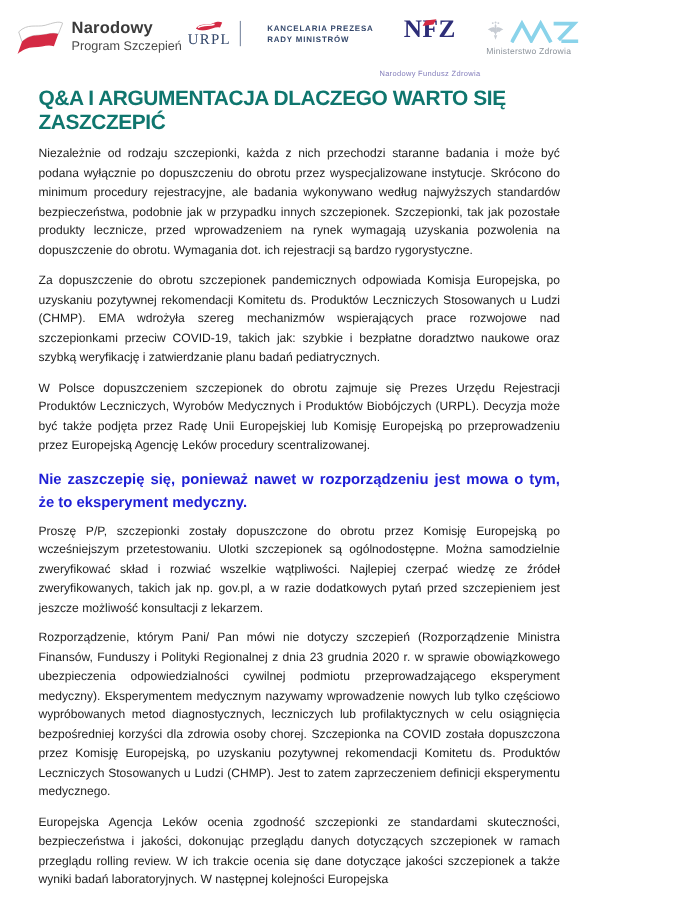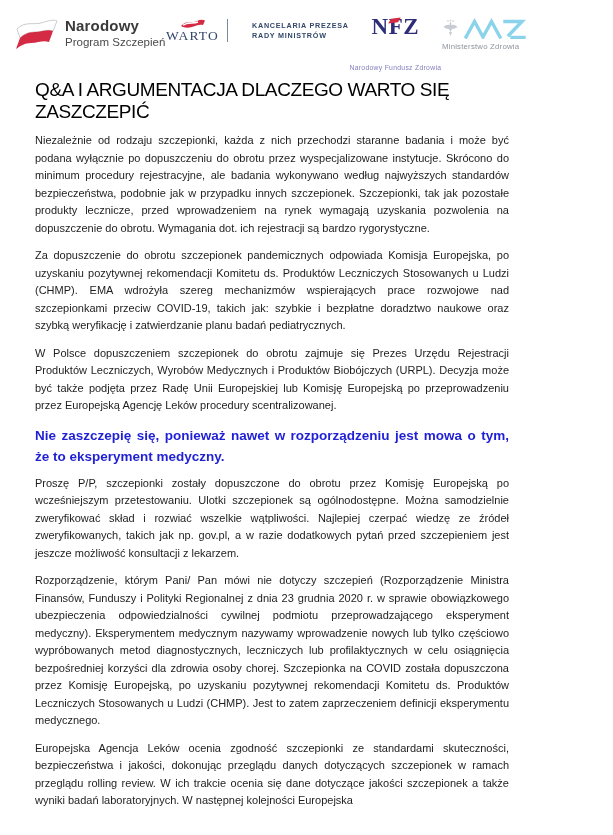--- a/index.html
+++ b/index.html
@@ -34,21 +34,21 @@
            background:#d42a44;transform:skewX(-35deg) rotate(-8deg);}
   .nfz-sub{font-size:6.8px;color:#837dbb;margin-top:2px;letter-spacing:.3px;}
 
   
   .mz{flex-direction:column;margin-top:3px;}
   .mz-top{display:flex;align-items:flex-end;gap:5px;}
   .mz-sub{font-size:7.8px;color:#8d949c;margin-top:3px;letter-spacing:.2px;}
 
   
   .doc{padding:0 35px;}
-  .doc-title{font-size:19px;font-weight:400;color:#000000;letter-spacing:-.4px;
+  .doc-title{font-size:19px;font-weight:700;color:#0f766e;letter-spacing:-.4px;
              margin:21px 0 9px;}
   .question{font-size:13.5px;font-weight:700;color:#1f1fd6;line-height:21px;
             text-align:justify;margin:0 0 8px;}
   .para{font-size:11px;color:#1d1d1d;line-height:17.5px;text-align:justify;
         margin:0 0 10px;}
 </style>
 </head>
 <body>
 
 <div class="page">
@@ -65,21 +65,21 @@
         <div class="nps-line2">Program Szczepień</div>
       </div>
     </div>
 
     <div class="logo kprm">
       <div class="kprm-left">
         <svg width="26" height="9" viewBox="0 0 26 9">
           <path d="M1,7 C6,1 11,5 17,2 C20,0.5 23,0.5 25,1.5 L23,6 C19,5 16,7 12,8 C8,9 4,9 1,7 Z" fill="#d42a44"></path>
           <path d="M3,6.2 C8,2.5 13,5 18,3" fill="none" stroke="#ffffff" stroke-width="1.4"></path>
         </svg>
-        <div class="kprm-abbr">WARTO</div>
+        <div class="kprm-abbr">URPL</div>
       </div>
       <div class="kprm-divider"></div>
       <div class="kprm-text">
         <div>KANCELARIA PREZESA</div>
         <div>RADY MINISTRÓW</div>
       </div>
     </div>
 
     <div class="logo nfz">
       <div class="nfz-mark">

